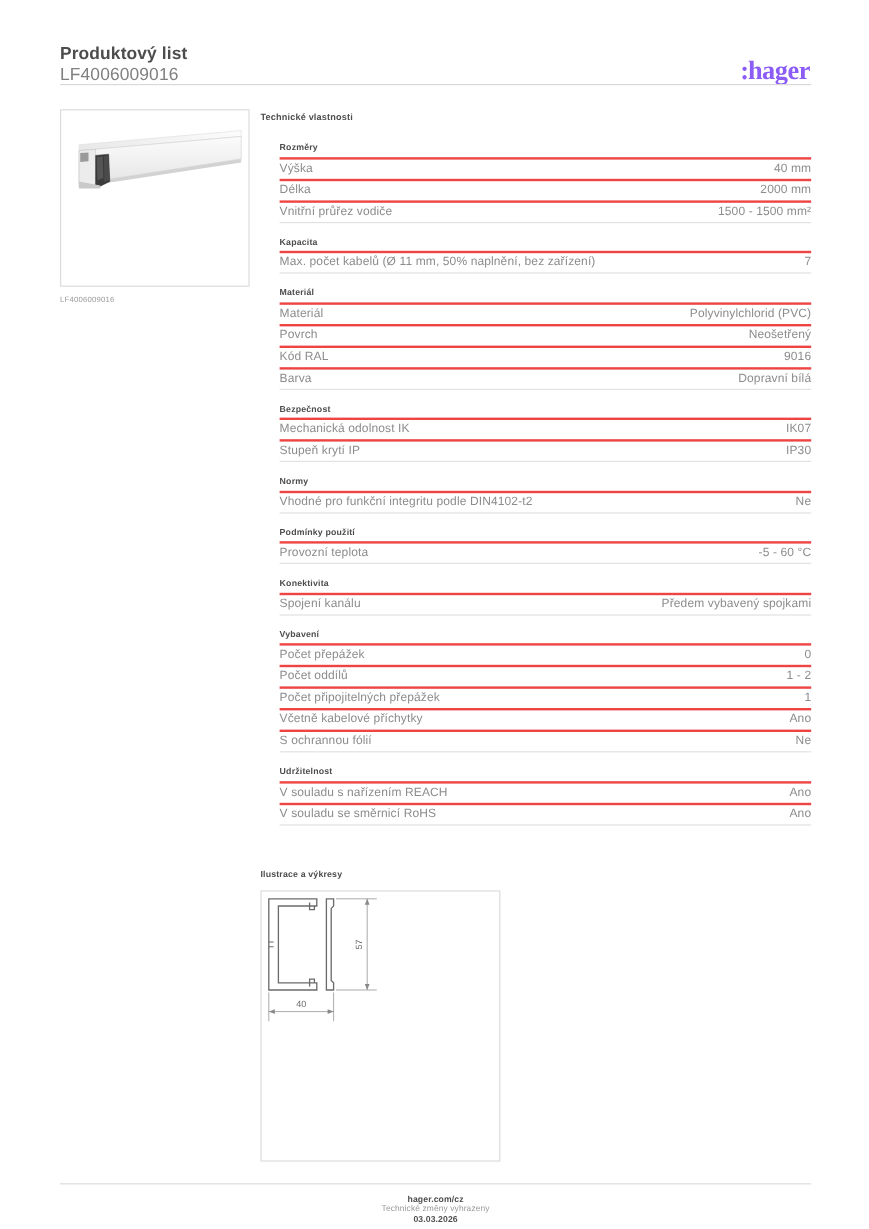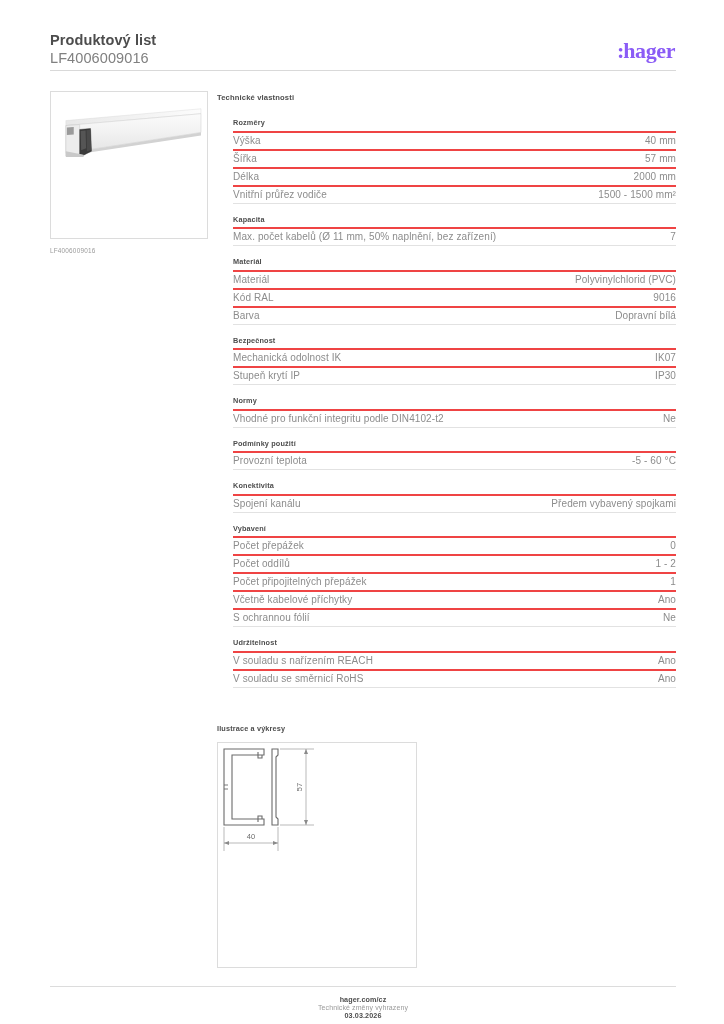--- a/index.html
+++ b/index.html
@@ -19,21 +19,21 @@
   }
 
   
   .header {
     position: absolute;
     left: 50px;
     top: 24px;
     width: 626px;
     height: 48px;
     display: flex;
-    align-items: center;
+    align-items: flex-end;
     justify-content: space-between;
   }
   .header-titles { padding-top: 2px; }
   .doc-title {
     font-size: 14.5px;
     font-weight: bold;
     color: #4d4d4d;
     letter-spacing: .1px;
     line-height: 17px;
   }
@@ -246,24 +246,20 @@
     <div id="sections-host">
         <div class="section">
           <div class="section-head">Rozměry</div>
           <table class="spec-table">
             <tbody>
               <tr>
                 <td class="spec-label">Výška</td>
                 <td class="spec-value">40 mm</td>
               </tr>
               <tr>
-                <td class="spec-label">Šířka</td>
-                <td class="spec-value">57 mm</td>
-              </tr>
-              <tr>
                 <td class="spec-label">Délka</td>
                 <td class="spec-value">2000 mm</td>
               </tr>
               <tr>
                 <td class="spec-label">Vnitřní průřez vodiče</td>
                 <td class="spec-value">1500 - 1500 mm²</td>
               </tr>
             </tbody>
           </table>
         </div>
@@ -278,20 +274,24 @@
             </tbody>
           </table>
         </div>
         <div class="section">
           <div class="section-head">Materiál</div>
           <table class="spec-table">
             <tbody>
               <tr>
                 <td class="spec-label">Materiál</td>
                 <td class="spec-value">Polyvinylchlorid (PVC)</td>
+              </tr>
+              <tr>
+                <td class="spec-label">Povrch</td>
+                <td class="spec-value">Neošetřený</td>
               </tr>
               <tr>
                 <td class="spec-label">Kód RAL</td>
                 <td class="spec-value">9016</td>
               </tr>
               <tr>
                 <td class="spec-label">Barva</td>
                 <td class="spec-value">Dopravní bílá</td>
               </tr>
             </tbody>

